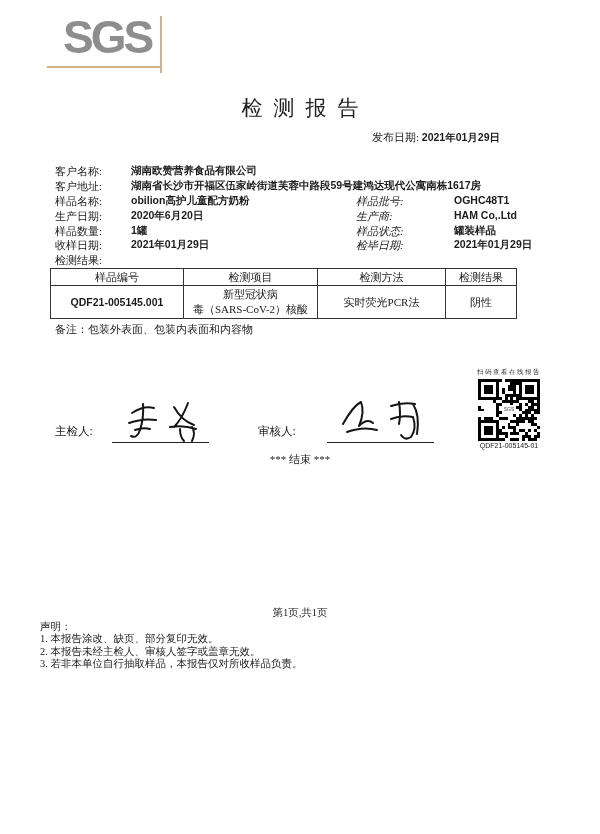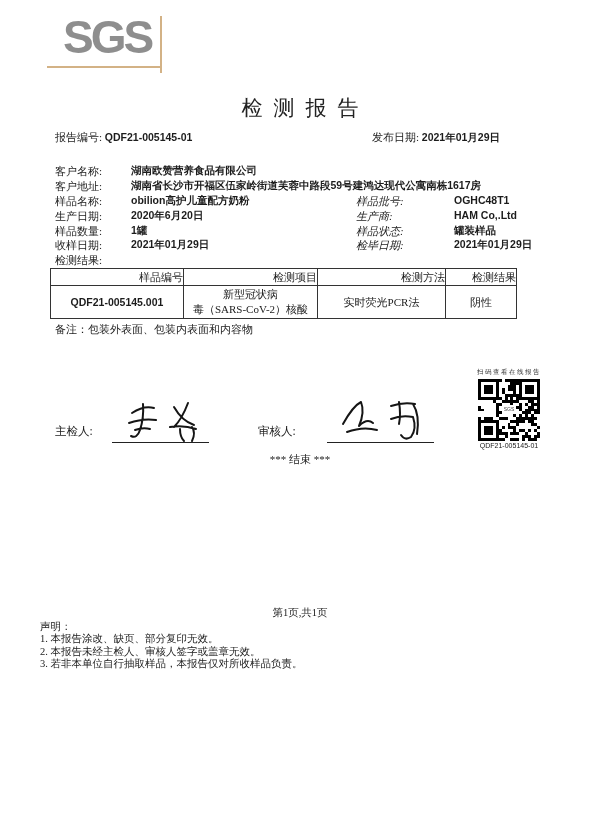--- a/index.html
+++ b/index.html
@@ -24,21 +24,21 @@
   .irow .l{position:absolute;left:0;}
   .irow .v{position:absolute;left:76px;font-family:"Liberation Sans",sans-serif;font-weight:bold;font-size:10.5px;}
   .irow .l2{position:absolute;left:301px;font-style:italic;}
   .irow .v2{position:absolute;left:399px;font-family:"Liberation Sans",sans-serif;font-weight:bold;font-size:10.5px;}
 
   .result-label{position:absolute;left:55px;top:253px;font-size:11px;}
 
   table.rtable{position:absolute;left:50px;top:268px;width:462px;border-collapse:collapse;
                font-size:11px;text-align:center;table-layout:fixed;}
   .rtable th,.rtable td{border:1px solid #333;font-weight:normal;padding:0;}
-  .rtable th{height:16px;text-align:right;}
+  .rtable th{height:16px;}
   .rtable td{height:32px;vertical-align:middle;}
   .c-sample{width:132px;} .c-item{width:133px;} .c-method{width:127px;} .c-result{width:70px;}
   .sampleno{font-family:"Liberation Sans",sans-serif;font-weight:bold;font-size:10.5px;}
 
   .remark{position:absolute;left:55px;top:322px;font-size:11px;}
 
   .sig-label{position:absolute;font-size:11.5px;}
   .sig-line{position:absolute;border-top:1.3px solid #222;}
   .sig-svg{position:absolute;}
   .sig-svg path{fill:none;stroke:#151515;stroke-width:2;stroke-linecap:round;stroke-linejoin:round;}
@@ -93,24 +93,20 @@
 <body>
 
 <div id="page">
 
   <div class="logo-text">SGS</div>
   <div class="logo-hline"></div>
   <div class="logo-vline"></div>
 
   <div class="title">检测报告</div>
 
-  <div class="meta-left">
-    <span>报告编号:</span>
-    <span class="bval">QDF21-005145-01</span>
-  </div>
   <div class="meta-right">
     <span>发布日期:</span>
     <span class="bval">2021年01月29日</span>
   </div>
 
   <div class="info">
     <div class="irow">
       <span class="l">客户名称:</span>
       <span class="v">湖南欧赞营养食品有限公司</span>
     </div>

